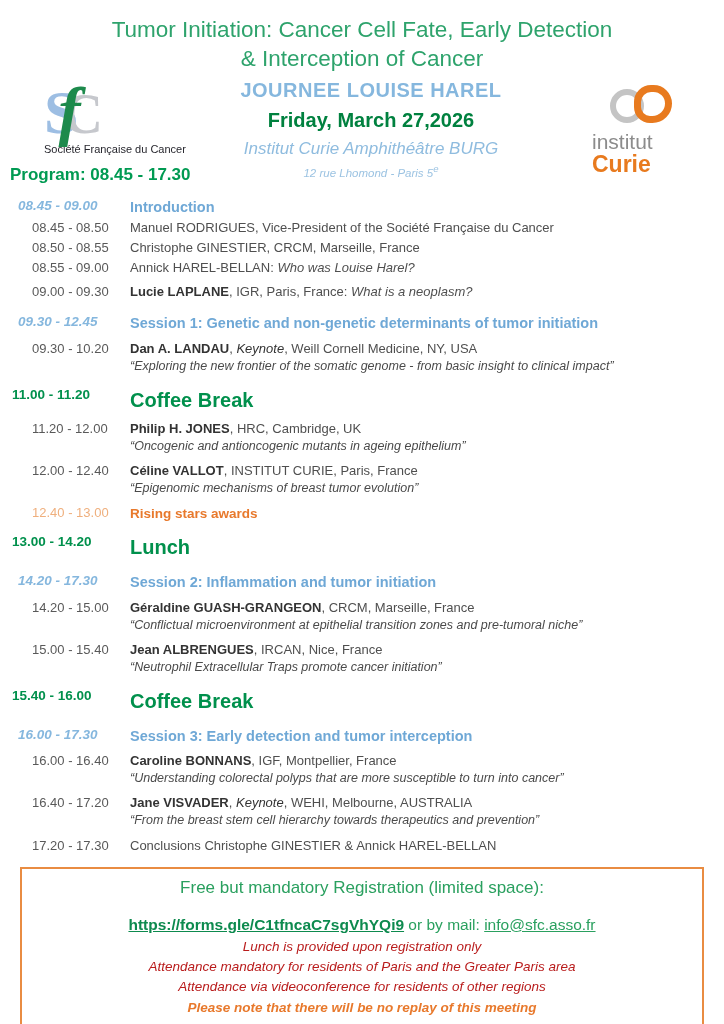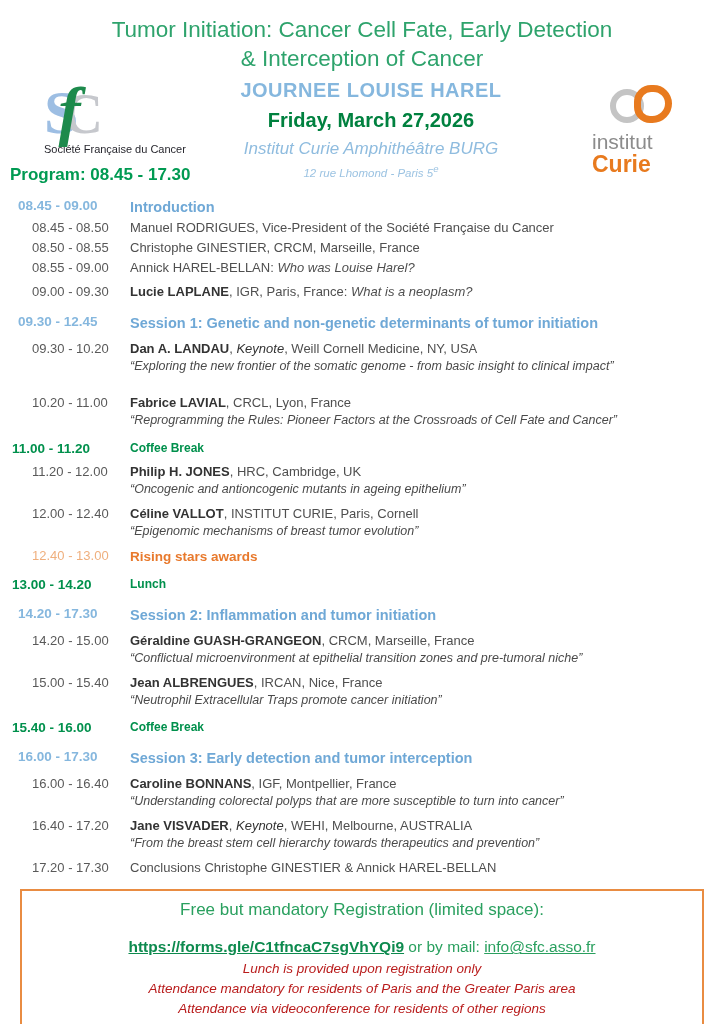--- a/index.html
+++ b/index.html
@@ -36,26 +36,26 @@
   
   .program-label { color:#009a52; font-weight:bold; font-size:17px; margin-top:-14px; }
 
   #schedule { margin-top:8px; }
   .row { display:flex; align-items:flex-start; }
   .time { width:120px; flex:0 0 120px; font-size:13px; color:#595959; padding-left:22px; white-space:nowrap; }
   .content { flex:1; color:#4f4f4f; font-size:13px; }
   .line { line-height:1.3; }
 
   .row.section { margin-top:13px; }
-  .row.section .time { color:#85b7de; font-weight:bold; font-size:13.5px; padding-left:8px; }
+  .row.section .time { color:#85b7de; font-weight:bold; font-size:13.5px; padding-left:8px;font-style:italic; }
   .row.section .title-line { color:#6fa8d6; font-weight:bold; font-size:14.5px; }
 
   .row.break { margin-top:12px; }
   .row.break .time { color:#00904c; font-weight:bold; font-size:13.5px; padding-left:2px; }
-  .row.break .title-line { color:#00904c; font-weight:bold; font-size:12px; }
+  .row.break .title-line { color:#00904c; font-weight:bold; font-size:20px; }
 
   .row.award { margin-top:8px; }
   .row.award .time { color:#efaf7d; }
   .row.award .title-line { color:#e8792c; font-weight:bold; font-size:13.5px; }
 
   .row.sub { margin-top:3px; }
   .row.item { margin-top:8px; }
   .row.item-gap { margin-top:20px; }
   .row.plain { margin-top:9px; }
 
@@ -147,44 +147,37 @@
           <div class="line title-line">Session 1: Genetic and non-genetic determinants of tumor initiation</div>
         </div>
       </div>
       <div class="row item">
         <div class="time">09.30 - 10.20</div>
         <div class="content">
           <div class="line"><span class="seg-b">Dan A. LANDAU</span><span class="seg-n">, </span><span class="seg-bi">Keynote</span><span class="seg-n">, Weill Cornell Medicine, NY, USA</span></div>
           <div class="line"><span class="seg-q">“Exploring the new frontier of the somatic genome - from basic insight to clinical impact”</span></div>
         </div>
       </div>
-      <div class="row item-gap">
-        <div class="time">10.20 - 11.00</div>
-        <div class="content">
-          <div class="line"><span class="seg-b">Fabrice LAVIAL</span><span class="seg-n">, CRCL, Lyon, France</span></div>
-          <div class="line"><span class="seg-q">“Reprogramming the Rules: Pioneer Factors at the Crossroads of Cell Fate and Cancer”</span></div>
-        </div>
-      </div>
       <div class="row break">
         <div class="time">11.00 - 11.20</div>
         <div class="content">
           <div class="line title-line">Coffee Break</div>
         </div>
       </div>
       <div class="row item">
         <div class="time">11.20 - 12.00</div>
         <div class="content">
           <div class="line"><span class="seg-b">Philip H. JONES</span><span class="seg-n">, HRC, Cambridge, UK</span></div>
           <div class="line"><span class="seg-q">“Oncogenic and antioncogenic mutants in ageing epithelium”</span></div>
         </div>
       </div>
       <div class="row item">
         <div class="time">12.00 - 12.40</div>
         <div class="content">
-          <div class="line"><span class="seg-b">Céline VALLOT</span><span class="seg-n">, INSTITUT CURIE, Paris, Cornell</span></div>
+          <div class="line"><span class="seg-b">Céline VALLOT</span><span class="seg-n">, INSTITUT CURIE, Paris, France</span></div>
           <div class="line"><span class="seg-q">“Epigenomic mechanisms of breast tumor evolution”</span></div>
         </div>
       </div>
       <div class="row award">
         <div class="time">12.40 - 13.00</div>
         <div class="content">
           <div class="line title-line">Rising stars awards</div>
         </div>
       </div>
       <div class="row break">

